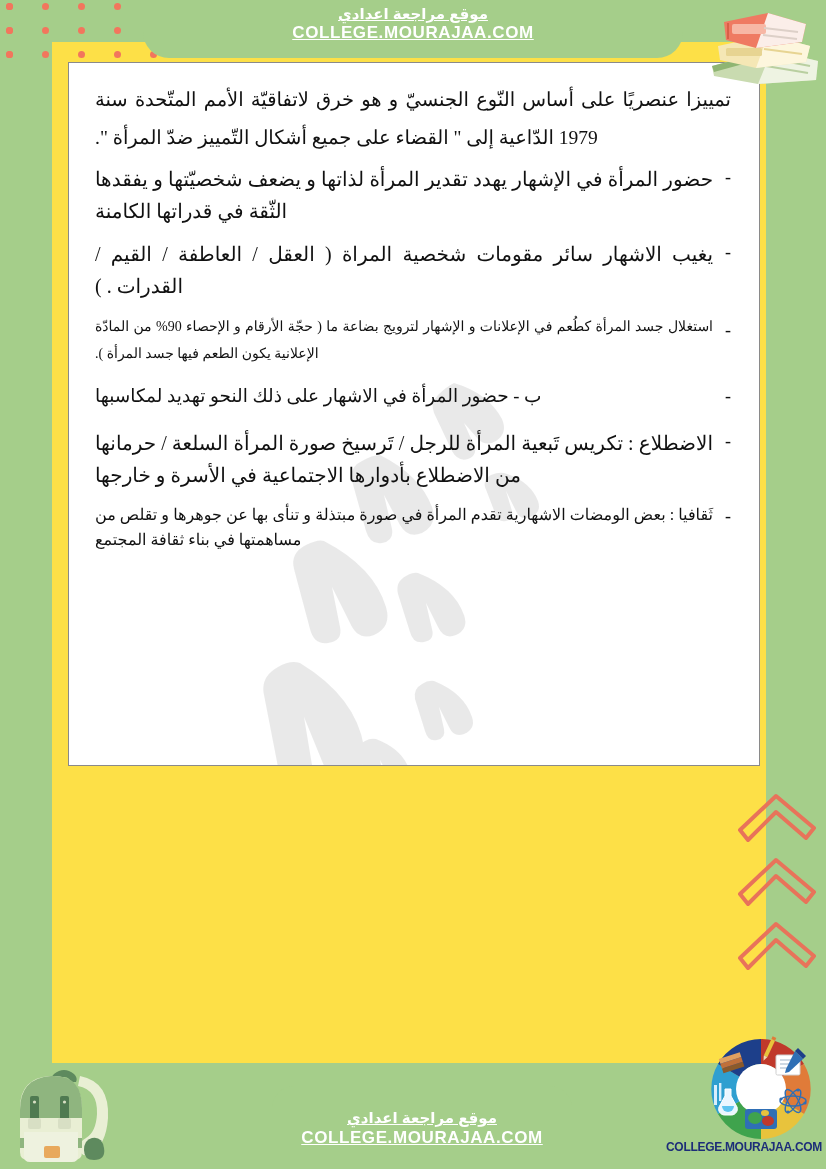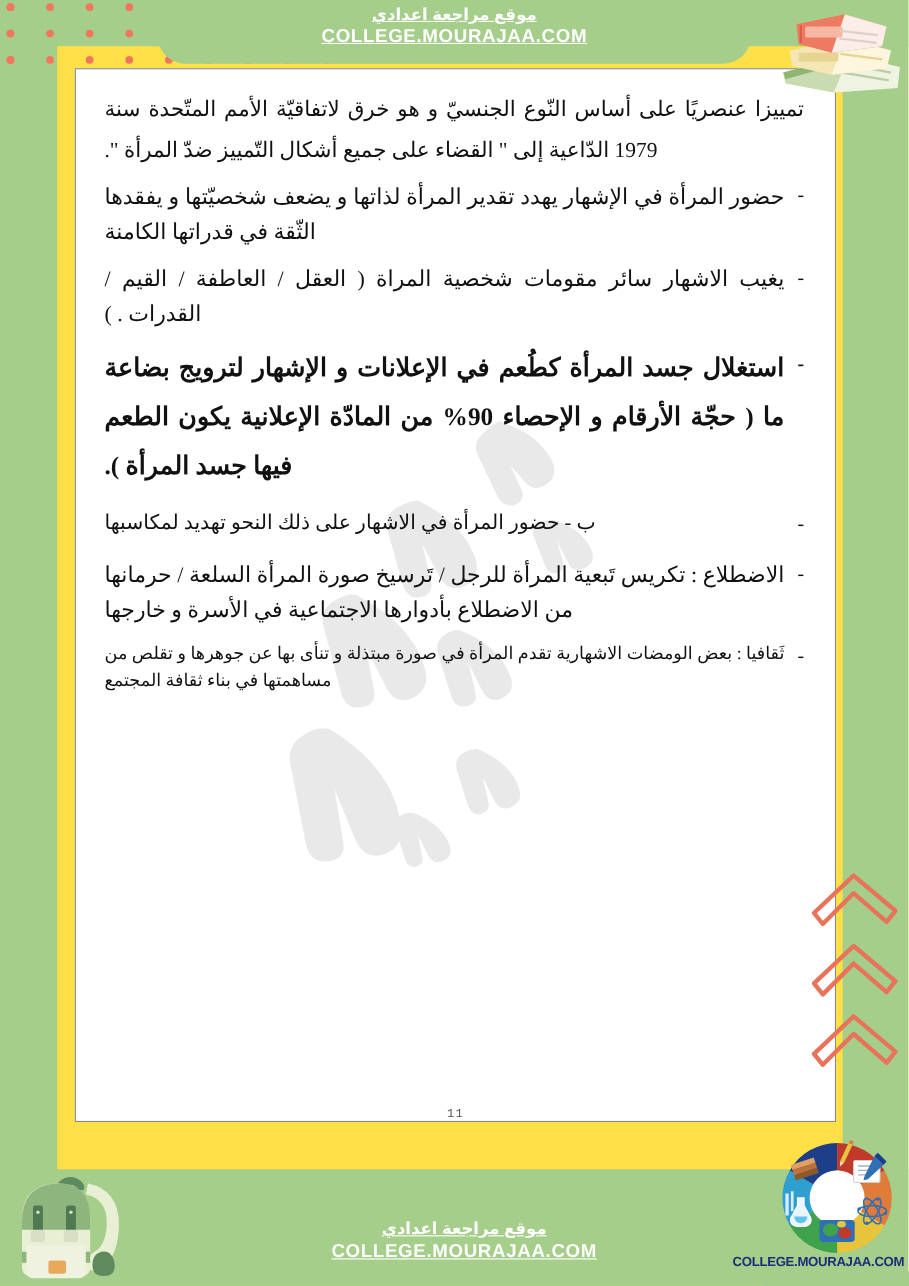--- a/index.html
+++ b/index.html
@@ -187,21 +187,21 @@
     z-index: 7;
     font-family: "Liberation Sans", sans-serif;
   }
 
   
   #sheet {
     position: absolute;
     left: 68px;
     top: 62px;
     width: 692px;
-    height: 958px;
+    height: 704px;
     background: #ffffff;
     border: 1px solid #8a8a8a;
     box-sizing: border-box;
     z-index: 3;
     overflow: hidden;
   }
 
   
   #watermark {
     position: absolute;
@@ -254,21 +254,21 @@
   .bullet .btext {
     display: block;
     text-align: justify;
     text-align-last: left;
   }
 
   
   .b-lg { font-size: 18.5px; line-height: 1.72; }
   .b-md { font-size: 20px;   line-height: 1.62; }
   .b-sm { font-size: 16px;   line-height: 1.58; }
-  .b-xl { font-size: 23px; line-height: 1.95; font-weight: bold; }
+  .b-xl { font-size: 14px; line-height: 1.95; }
 
   .strong { font-weight: normal; }
 
   #page-number {
     position: absolute;
     left: 0; right: 0;
     top: 944px;
     text-align: center;
     font-family: Liberation Mono, monospace;
     font-size: 11px;

